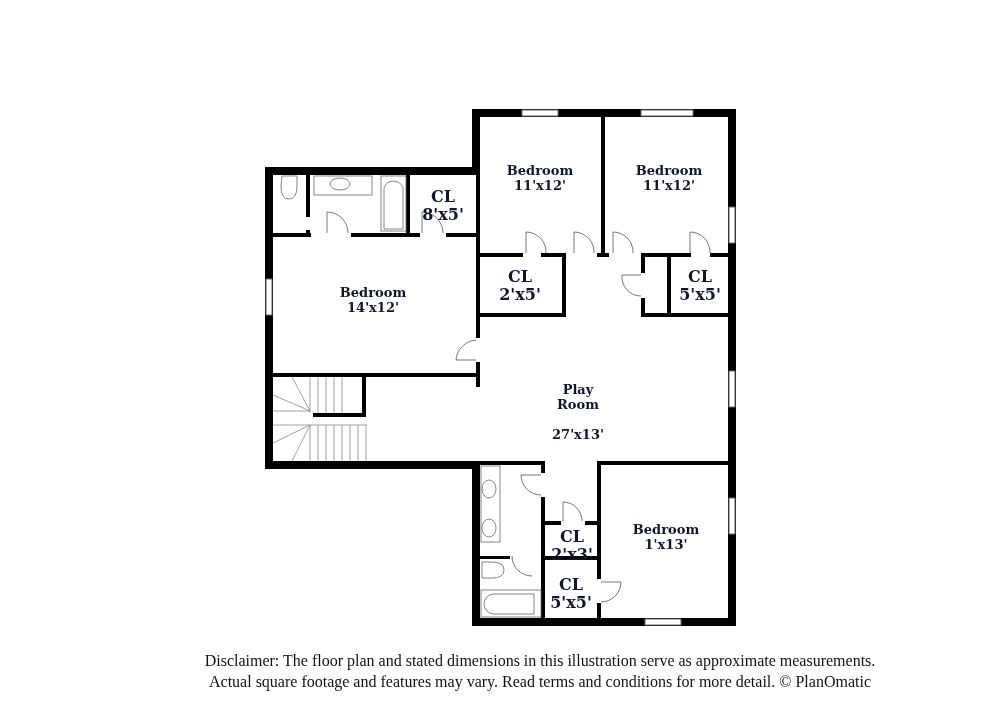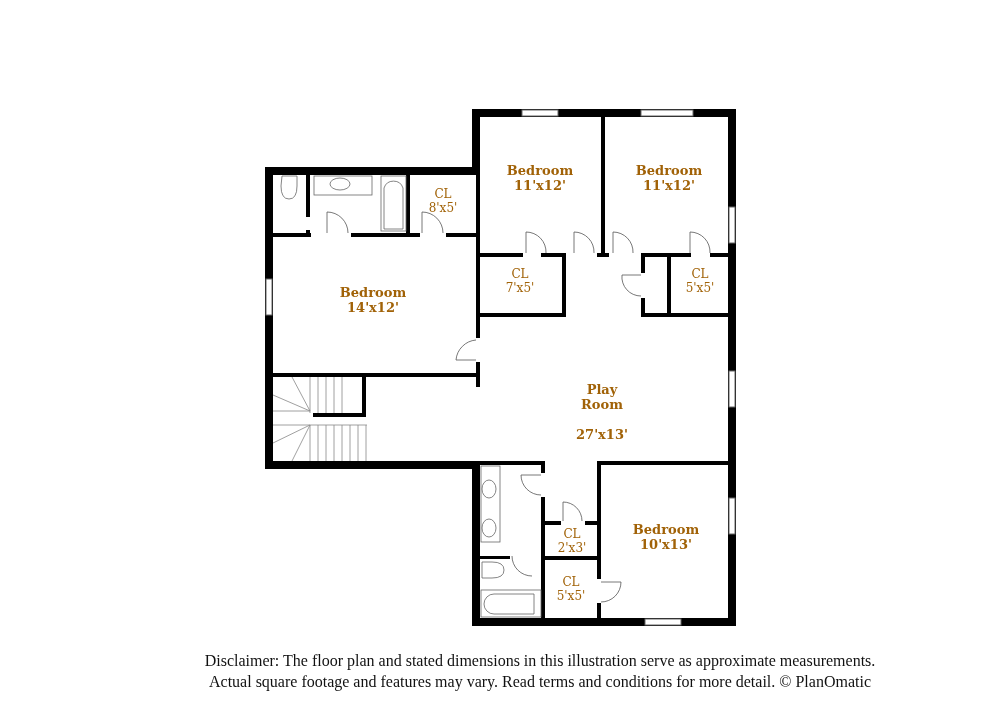--- a/index.html
+++ b/index.html
@@ -1,20 +1,20 @@
 <!DOCTYPE html>
 <html><head>
 <meta charset="utf-8">
 <style>
   html,body{margin:0;padding:0;background:#ffffff;}
   body{width:1000px;height:727px;position:relative;overflow:hidden;font-family:"DejaVu Serif",serif;}
   #plan{position:absolute;left:0;top:0;}
-  .lbl{position:absolute;text-align:center;font-family:"DejaVu Serif",serif;font-weight:bold;color:#a16207;line-height:1.15;transform:translateX(-50%);white-space:nowrap;}
+  .lbl{position:absolute;text-align:center;font-family:"DejaVu Serif",serif;font-weight:bold;color:#0f172a;line-height:1.15;transform:translateX(-50%);white-space:nowrap;}
   .lbl.big{font-size:13px;}
-  .lbl.small{font-size:12px;font-weight:normal;}
+  .lbl.small{font-size:16px;font-weight:bold;}
   #disclaimer{position:absolute;left:0;width:1080px;top:650px;text-align:center;font-family:"Liberation Serif",serif;font-size:16px;color:#111;line-height:21px;}
 </style>
 </head>
 <body>
 
 <svg id="plan" width="1000" height="727" viewBox="0 0 1000 727">
   <g fill="#000">
 
     <rect x="265" y="167" width="215" height="8"></rect>
 
@@ -156,37 +156,37 @@
     <div>14'x12'</div>
   </div>
   <div class="lbl big" style="left:540px;top:164px;">
     <div>Bedroom</div>
     <div>11'x12'</div>
   </div>
   <div class="lbl big" style="left:669px;top:164px;">
     <div>Bedroom</div>
     <div>11'x12'</div>
   </div>
-  <div class="lbl big" style="left:602px;top:368px;white-space:pre-line;">
+  <div class="lbl big" style="left:578px;top:368px;white-space:pre-line;">
     <div>Play
 Room</div>
     <div>27'x13'</div>
   </div>
   <div class="lbl big" style="left:666px;top:523px;">
     <div>Bedroom</div>
-    <div>10'x13'</div>
+    <div>1'x13'</div>
   </div>
 
   <div class="lbl small" style="left:443px;top:188px;">
     <div>CL</div>
     <div>8'x5'</div>
   </div>
   <div class="lbl small" style="left:520px;top:268px;">
     <div>CL</div>
-    <div>7'x5'</div>
+    <div>2'x5'</div>
   </div>
   <div class="lbl small" style="left:700px;top:268px;">
     <div>CL</div>
     <div>5'x5'</div>
   </div>
   <div class="lbl small" style="left:572px;top:528px;">
     <div>CL</div>
     <div>2'x3'</div>
   </div>
   <div class="lbl small" style="left:571px;top:576px;">

